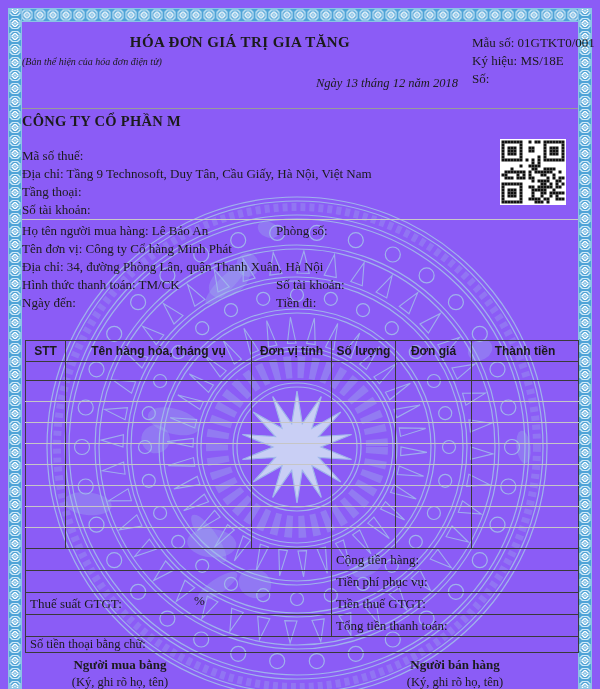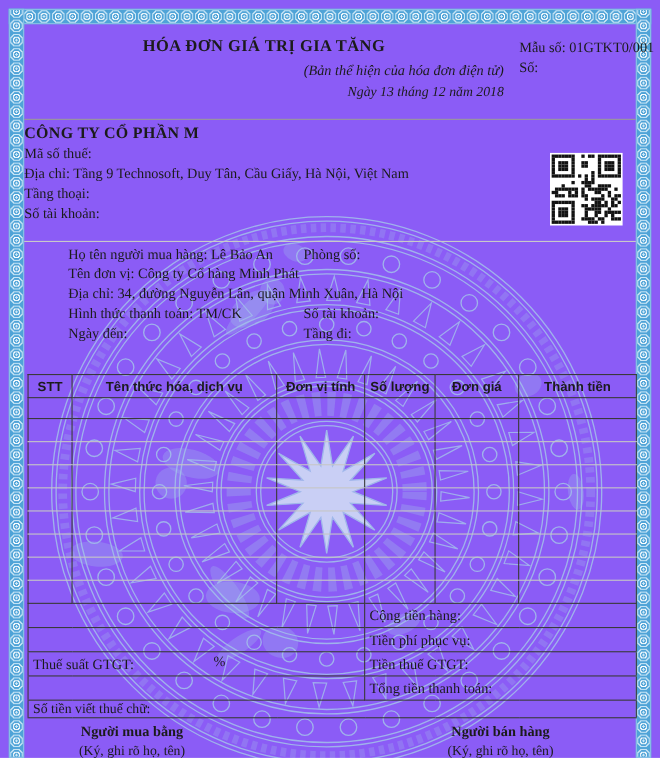--- a/index.html
+++ b/index.html
@@ -35,34 +35,34 @@
   .band-left{left:8px;top:8px;bottom:0;width:14px;}
   .band-right{right:8px;top:8px;bottom:0;width:14px;}
 
   .content{position:absolute;left:22px;right:22px;top:22px;bottom:0;}
 
   .watermark{position:absolute;left:37px;top:187px;width:520px;height:520px;opacity:.9;pointer-events:none;}
 
   
   .hdr{position:absolute;left:0;right:0;top:0;height:86px;}
   .hdr-title{position:absolute;left:0;right:120px;top:12px;text-align:center;font-size:15px;font-weight:bold;letter-spacing:.4px;}
-  .hdr-sub{position:absolute;left:0;right:120px;top:34px;text-align:right;font-style:italic;font-size:13px;}
+  .hdr-sub{position:absolute;left:0;right:120px;top:34px;text-align:left;font-style:italic;font-size:10px;}
   .hdr-date{position:absolute;left:0;right:120px;top:54px;text-align:right;font-style:italic;font-size:12.5px;}
   .hdr-meta{position:absolute;left:424px;top:12px;font-size:13px;line-height:18px;white-space:nowrap;margin-left:26px;}
   .sep1{position:absolute;left:0;right:0;top:86px;height:1px;background:var(--sep);}
   .sep2{position:absolute;left:0;right:0;top:197px;height:1px;background:#c9c9c9;}
 
   
   .seller{position:absolute;left:0;top:90px;font-size:13px;line-height:18px;}
-  .seller-name{font-size:14.5px;font-weight:bold;letter-spacing:.3px;margin-bottom:1px;}
+  .seller-name{font-size:14.5px;font-weight:bold;letter-spacing:.3px;margin-bottom:17px;}
   .qr{position:absolute;left:478px;top:117px;width:66px;height:66px;background:#fff;}
 
   
   .buyer{position:absolute;left:0;right:0;top:200px;font-size:13px;}
-  .buyer-row{position:relative;height:18px;line-height:18px;white-space:nowrap;padding-left:40px;}
+  .buyer-row{position:relative;height:18px;line-height:18px;white-space:nowrap;}
   .buyer-right{position:absolute;left:254px;top:0;}
 
   
   table.items{position:absolute;left:3px;top:318px;width:553px;border-collapse:collapse;table-layout:fixed;
     font-size:13px;background:transparent;border-radius:16px;}
   table.items{border:1.5px solid var(--line-dark);}
   table.items th{
     font-family:"Liberation Sans","DejaVu Sans",sans-serif;font-size:12px;font-weight:bold;
     border:1px solid var(--line-dark);height:20px;padding:0 2px;text-align:center;background:transparent;
   }
@@ -262,20 +262,21 @@
     </svg>
 
   <div class="content">
 
     <div class="hdr">
       <div class="hdr-title">HÓA ĐƠN GIÁ TRỊ GIA TĂNG</div>
       <div class="hdr-sub">(Bản thể hiện của hóa đơn điện tử)</div>
       <div class="hdr-date">Ngày 13 tháng 12 năm 2018</div>
       <div class="hdr-meta">
         <div><span>Mẫu số:</span> <span>01GTKT0/001</span></div>
+        <div><span>Ký hiệu:</span> <span>MS/18E</span></div>
         <div><span>Số:</span> <span></span></div>
       </div>
     </div>
 
     <div class="sep1"></div>
 
     <div class="seller">
       <div class="seller-name">CÔNG TY CỔ PHẦN M</div>
       <div id="seller-lines">
           <div>Mã số thuế:</div>
@@ -497,38 +498,38 @@
           <rect x="37.5" y="61.5" width="3" height="3" fill="#111"></rect>
           <rect x="40.5" y="61.5" width="3" height="3" fill="#111"></rect>
           <rect x="46.5" y="61.5" width="3" height="3" fill="#111"></rect>
         </svg></div>
 
     <div class="sep2"></div>
 
     <div class="buyer" id="buyer-rows">
         <div class="buyer-row"><span>Họ tên người mua hàng: Lê Bảo An</span><span class="buyer-right">Phòng số:</span></div>
         <div class="buyer-row"><span>Tên đơn vị: Công ty Cổ hàng Minh Phát</span></div>
-        <div class="buyer-row"><span>Địa chỉ: 34, đường Nguyễn Lân, quận Minh Xuân, Hà Nội</span></div>
+        <div class="buyer-row"><span>Địa chỉ: 34, đường Phòng Lân, quận Thanh Xuân, Hà Nội</span></div>
         <div class="buyer-row"><span>Hình thức thanh toán: TM/CK</span><span class="buyer-right">Số tài khoản:</span></div>
-        <div class="buyer-row"><span>Ngày đến:</span><span class="buyer-right">Tầng đi:</span></div>
+        <div class="buyer-row"><span>Ngày đến:</span><span class="buyer-right">Tiền đi:</span></div>
       </div>
 
     <table class="items">
       <colgroup id="cols">
           <col style="width: 40px;">
           <col style="width: 186px;">
           <col style="width: 80px;">
           <col style="width: 64px;">
           <col style="width: 76px;">
           <col style="width: 107px;">
         </colgroup>
       <thead>
         <tr>
           <th>STT</th>
-          <th>Tên thức hóa, dịch vụ</th>
+          <th>Tên hàng hóa, tháng vụ</th>
           <th>Đơn vị tính</th>
           <th>Số lượng</th>
           <th>Đơn giá</th>
           <th>Thành tiền</th>
         </tr>
       </thead>
       <tbody id="tbody">
           <tr class="firstrow">
             <td class="bcell">&nbsp;</td>
             <td class="bcell">&nbsp;</td>
@@ -613,21 +614,21 @@
         </tr>
         <tr class="totrow">
           <td class="tot-left" colspan="3"><span>Thuế suất GTGT:</span><span class="pct">%</span></td>
           <td class="tot-label" colspan="3"><span>Tiền thuế GTGT:</span> <span></span></td>
         </tr>
         <tr class="totrow">
           <td class="tot-left" colspan="3"><span></span></td>
           <td class="tot-label" colspan="3"><span>Tổng tiền thanh toán:</span> <span></span></td>
         </tr>
         <tr class="words">
-          <td colspan="6"><span>Số tiền viết thuế chữ:</span> <span></span></td>
+          <td colspan="6"><span>Số tiền thoại bằng chữ:</span> <span></span></td>
         </tr>
       </tbody>
     </table>
 
     <div class="sig sig-left">
       <div class="sig-title">Người mua bằng</div>
       <div class="sig-note">(Ký, ghi rõ họ, tên)</div>
     </div>
     <div class="sig sig-right">
       <div class="sig-title">Người bán hàng</div>

